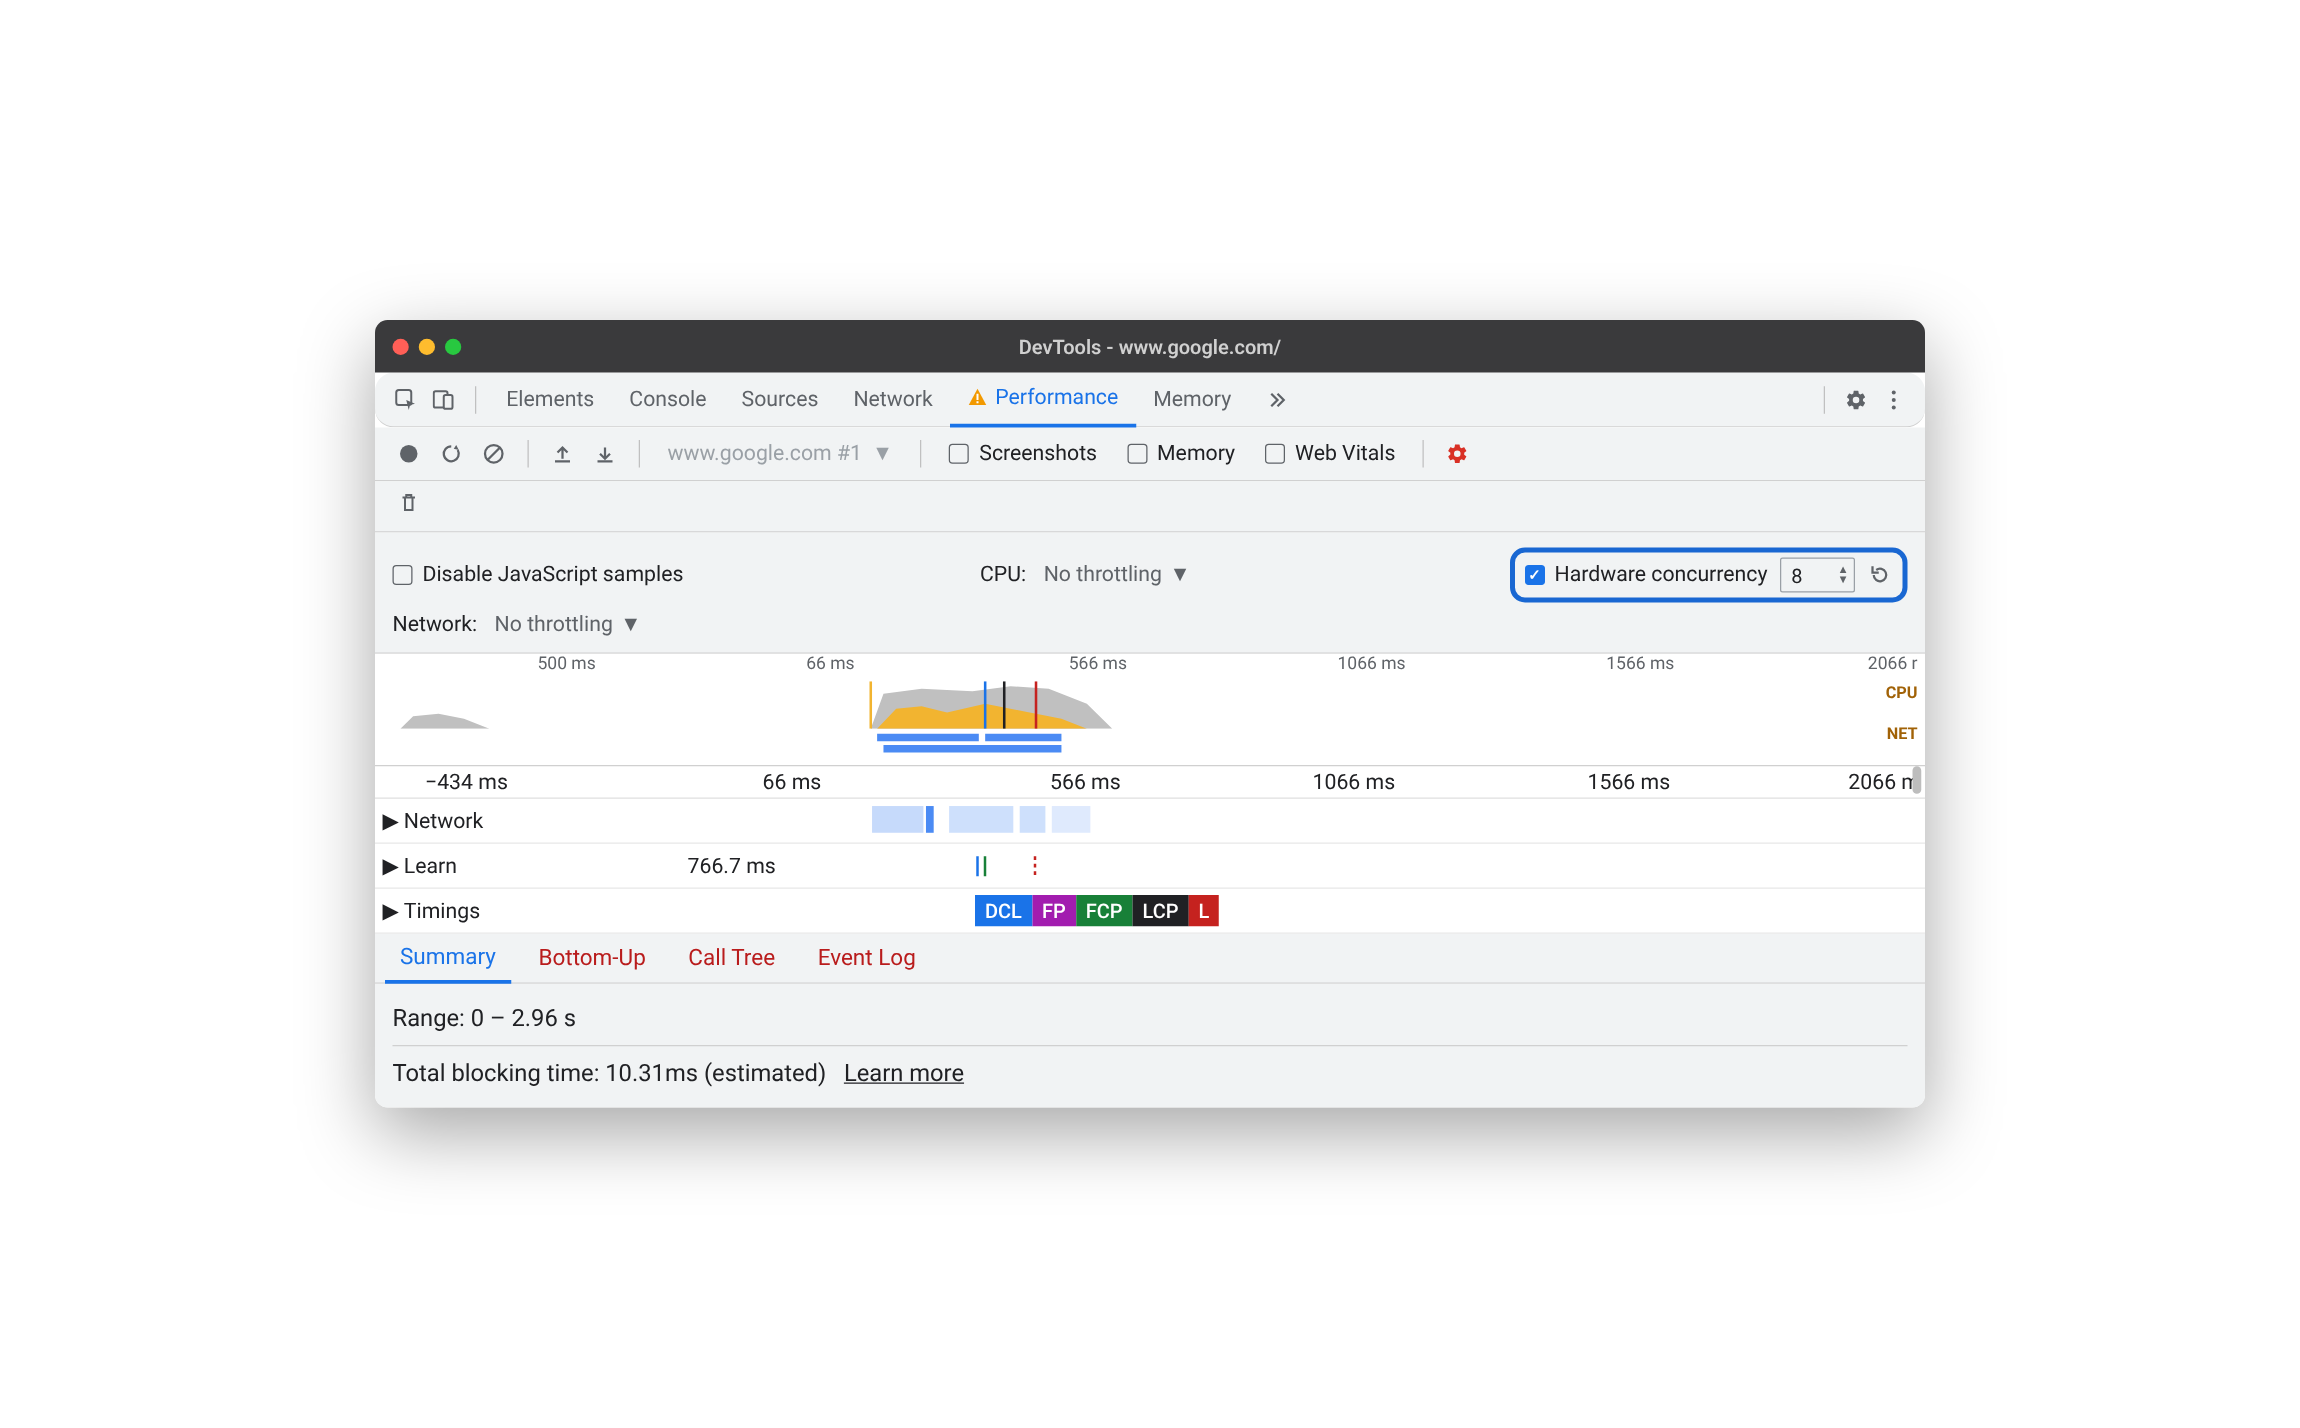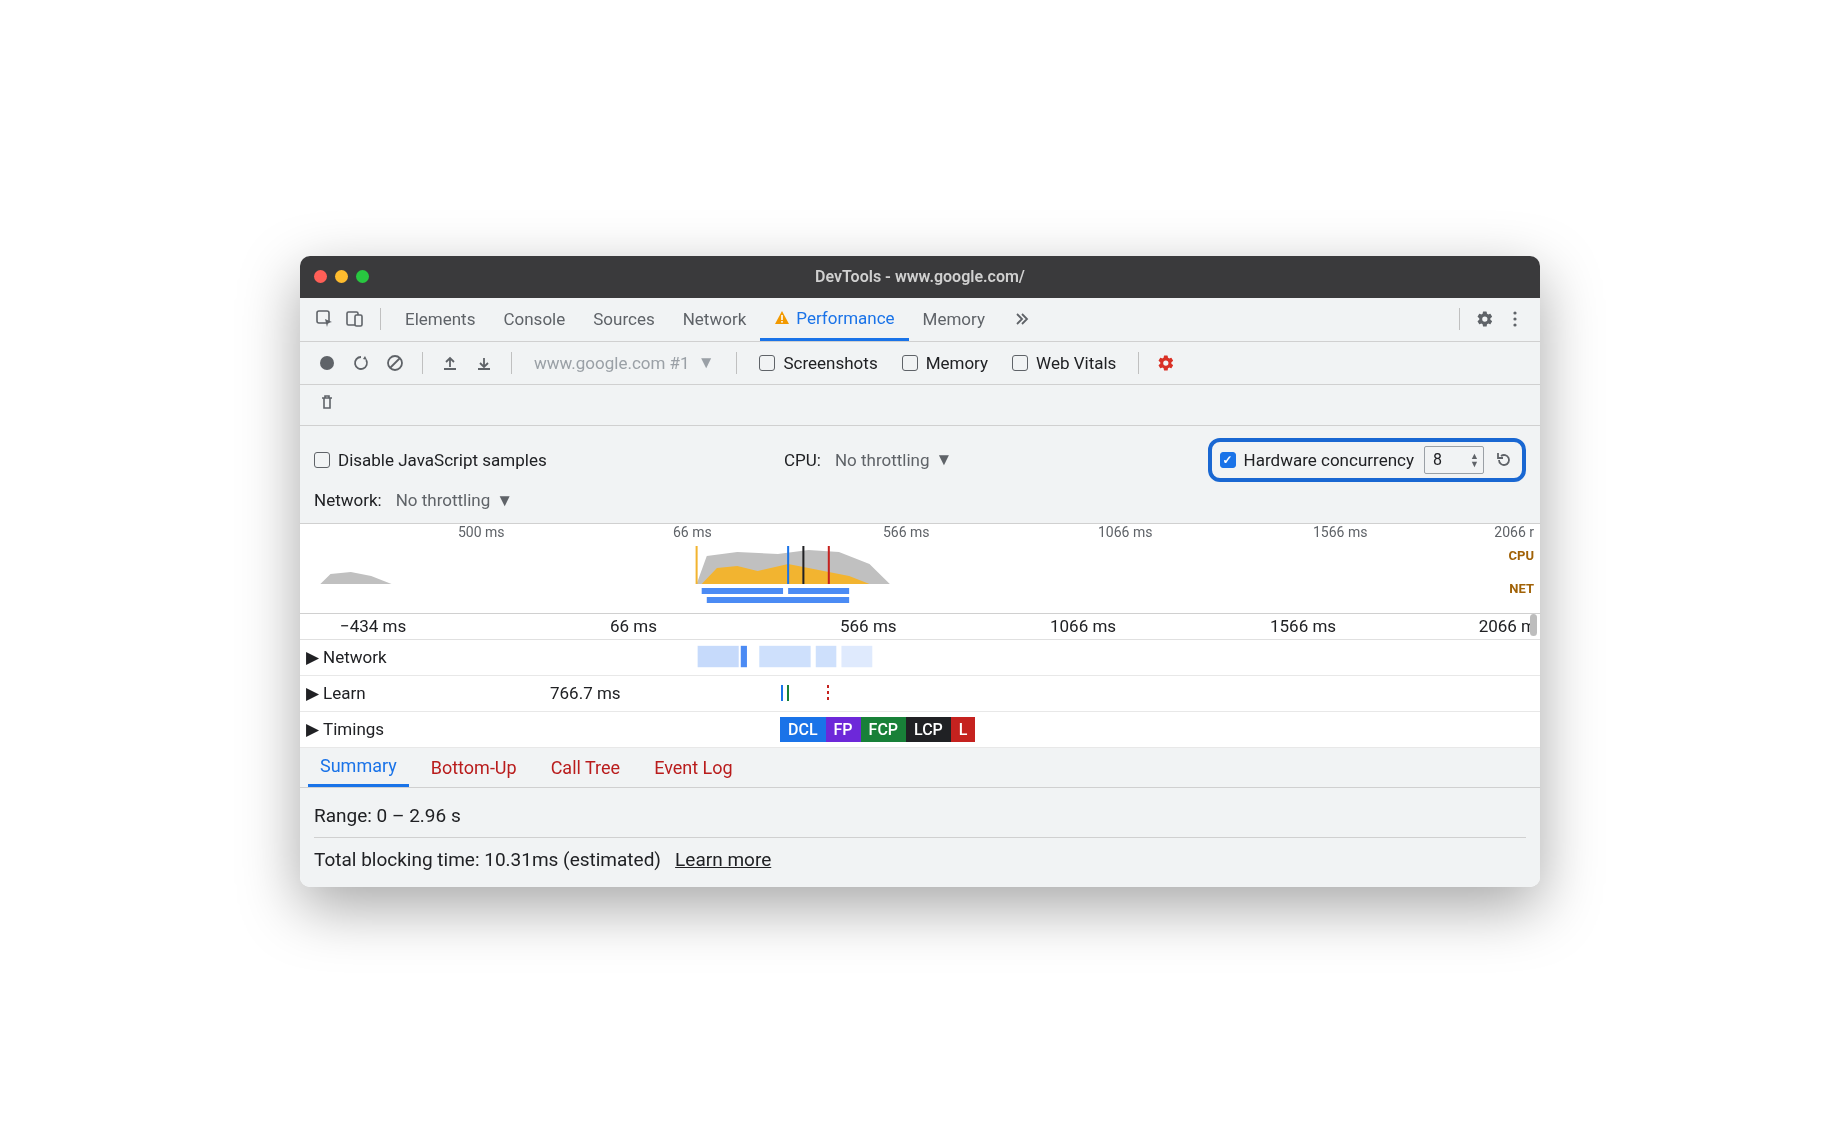--- a/index.html
+++ b/index.html
@@ -40,20 +40,21 @@
   font-size: 16px;
   font-weight: 600;
 }
 .tabs-row {
   background: #f1f3f4;
   border-bottom: 1px solid #d0d0d0;
   display: flex;
   align-items: center;
   height: 44px;
   padding: 0 10px;
+  border-radius: 15px;
 }
 .tabs-row .icon-btn {
   width: 30px;
   height: 30px;
   display: flex;
   align-items: center;
   justify-content: center;
   cursor: pointer;
   color: #5f6368;
 }
@@ -133,21 +134,21 @@
   display:flex;align-items:center;justify-content:space-between;
   padding:0 4px 0 8px;font-size:16px;
 }
 .stepper { display:flex;flex-direction:column;line-height:8px;font-size:9px;color:#5f6368;}
 
 .timeline-overview {
   background:#fff;border-bottom:1px solid #d0d0d0;
   position:relative;height:90px;
 }
 .overview-ruler { display:flex;font-size:14px;color:#5f6368;height:20px;position:relative;}
-.overview-ruler span { position:absolute;margin-left:28px; }
+.overview-ruler span { position:absolute; }
 .cpu-net-labels { position:absolute;right:6px;top:24px;font-size:13px;font-weight:700;color:#a16207;text-align:right;}
 .cpu-graph { position:absolute;left:0;right:40px;top:22px;height:38px;}
 .net-graph { position:absolute;left:0;right:40px;top:62px;height:20px;}
 
 .main-ruler {
   display:flex;font-size:17px;color:#202124;height:26px;align-items:center;
   border-bottom:1px solid #e0e0e0; position:relative;
 }
 .main-ruler span{position:absolute;}
 .scroll-thumb{position:absolute;right:3px;top:0;width:7px;height:22px;background:#bdbdbd;border-radius:4px;}
@@ -156,21 +157,21 @@
   display:flex;align-items:center;height:36px;border-bottom:1px solid #e8e8e8;
   font-size:17px;color:#202124;position:relative;
 }
 .track-label {
   width:110px;padding-left:6px;display:flex;align-items:center;gap:4px;cursor:pointer;
 }
 .track-content{flex:1;position:relative;height:100%;}
 
 .timing-badge{display:inline-block;padding:3px 8px;color:#fff;font-size:16px;font-weight:500;}
 .b-dcl{background:#1a73e8;}
-.b-fp{background:#6d28d9;}
+.b-fp{background:#a21caf;}
 .b-fcp{background:#188038;}
 .b-lcp{background:#202124;}
 .b-l{background:#c5221f;}
 
 .bottom-tabs{
   display:flex;align-items:center;height:40px;border-bottom:1px solid #d0d0d0;
   background:#f1f3f4;padding:0 8px;gap:10px;
 }
 .btab{padding:0 12px;height:40px;display:flex;align-items:center;font-size:18px;color:#b91c1c;cursor:pointer;}
 .btab.active{color:#1a73e8;border-bottom:3px solid #1a73e8;}

